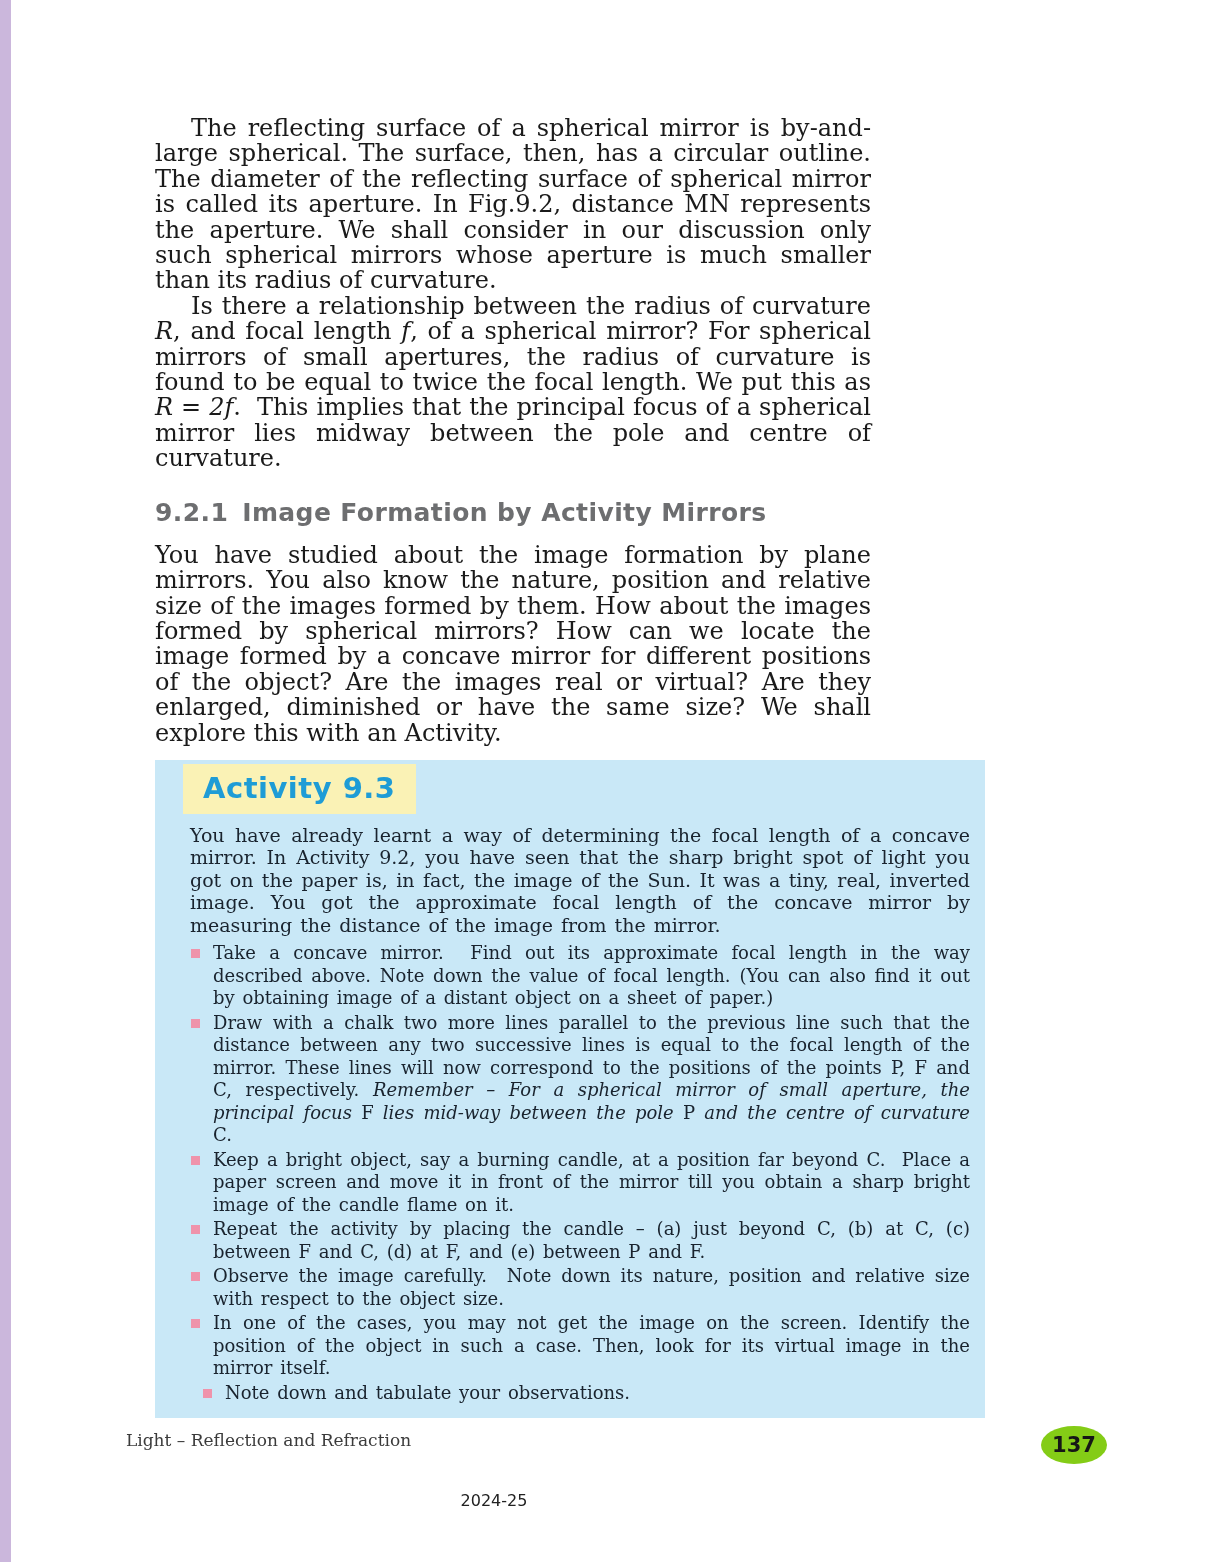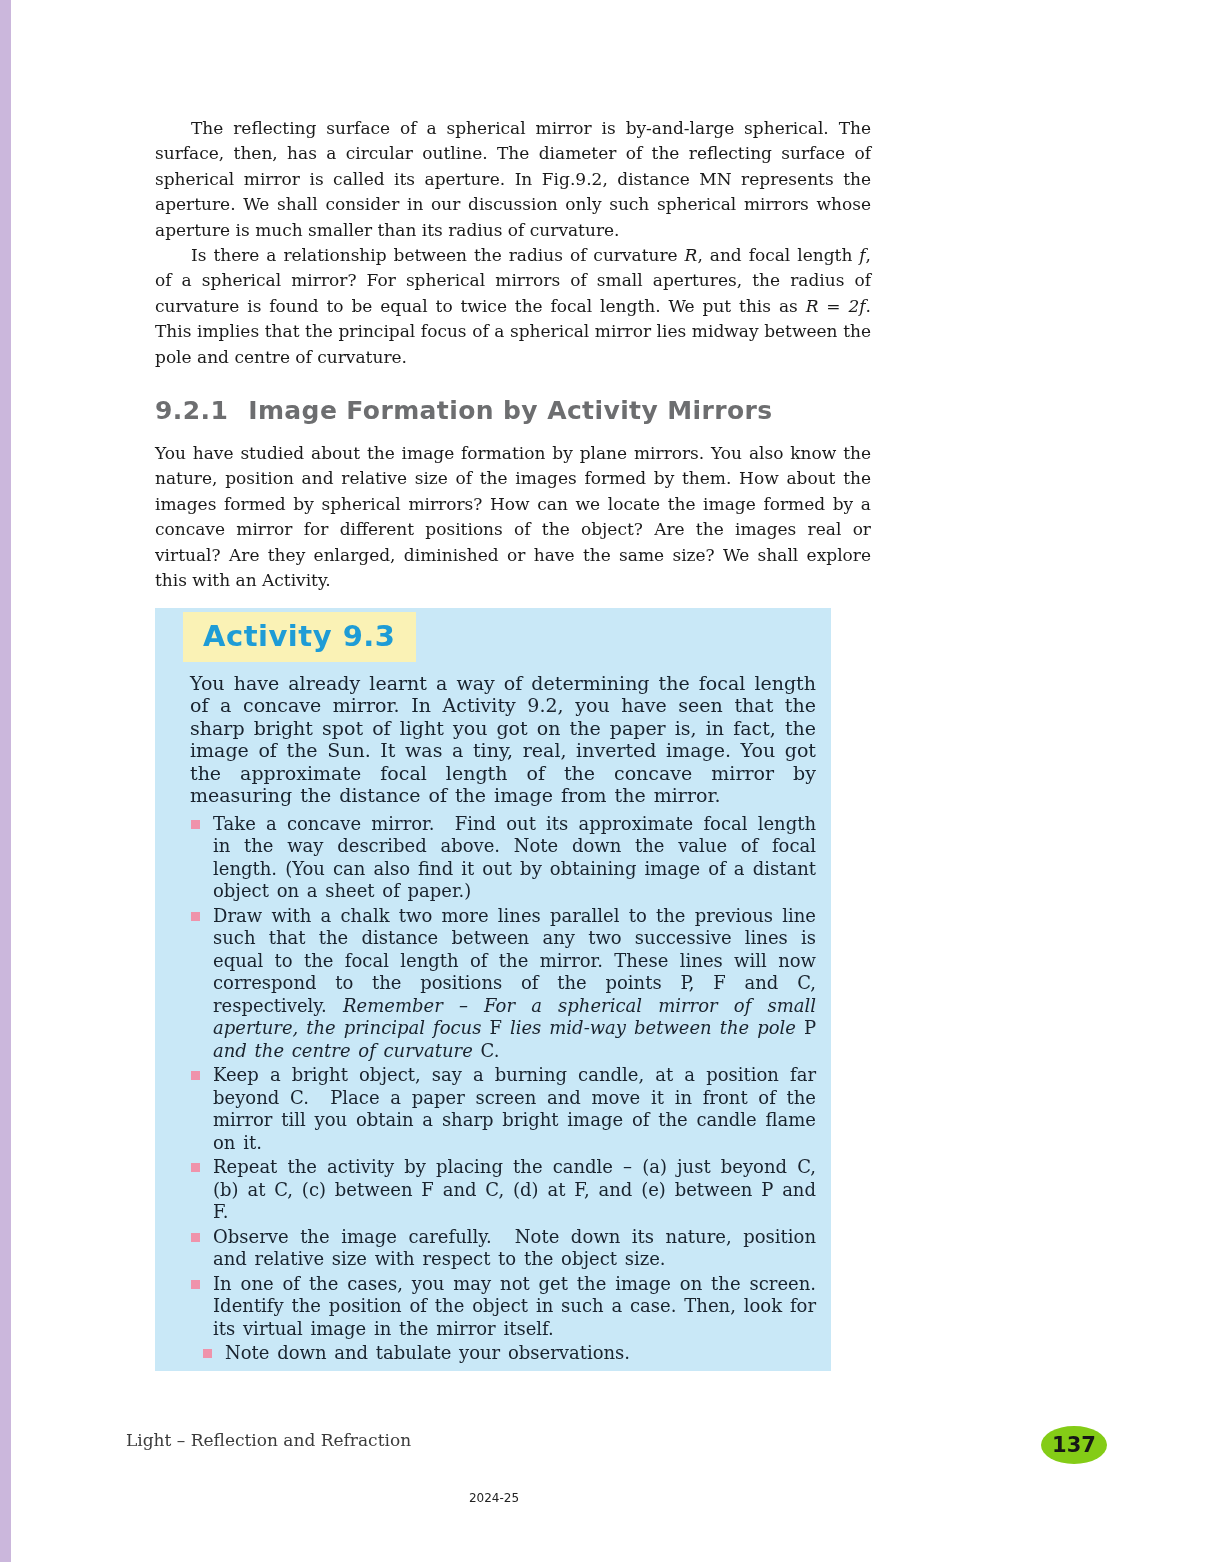--- a/index.html
+++ b/index.html
@@ -8,33 +8,33 @@
     font-family:"DejaVu Serif","Liberation Serif",serif;color:#1a1a1a;
     overflow:hidden;
   }
   .edge-strip{
     position:absolute;left:0;top:0;width:11px;height:1562px;background:#cbb7dc;
   }
   .content{
     position:absolute;left:155px;top:116px;width:716px;
   }
   p.body-para{
-    margin:0;font-size:17px;line-height:25.4px;text-align:justify;
+    margin:0;font-size:24px;line-height:25.4px;text-align:justify;
     color:#1a1a1a;white-space:pre-wrap;
   }
   p.indent-first{text-indent:36px;}
   .section-heading{
     margin:26px 0 16px 0;
     font-family:"DejaVu Sans","Liberation Sans",sans-serif;
     font-weight:bold;color:#6d6e70;font-size:25px;letter-spacing:0.4px;
   }
-  .section-heading .h-num{margin-right:20px;}
+  .section-heading .h-num{margin-right:14px;}
   .activity-box{
-    margin-top:14px;width:676px;background:#c9e8f7;box-sizing:border-box;
-    padding:0 15px 4px 35px;
+    margin-top:14px;width:830px;background:#c9e8f7;box-sizing:border-box;
+    padding:0 15px 12px 35px;
   }
   .activity-label{
     display:inline-block;position:relative;left:-7px;top:4px;
     background:#faf2b5;padding:7px 20px 9px 20px;
   }
   .activity-title{
     font-family:"DejaVu Sans","Liberation Sans",sans-serif;
     font-weight:bold;font-size:29px;color:#1e9cd6;letter-spacing:0.5px;
   }
   .activity-intro{
@@ -63,21 +63,21 @@
     position:absolute;left:1041px;top:1426px;width:66px;height:38px;
     background:#84cc16;border-radius:50%;
     display:flex;align-items:center;justify-content:center;
   }
   .page-oval span{
     font-family:"DejaVu Sans","Liberation Sans",sans-serif;
     font-weight:bold;font-size:21px;color:#161616;
   }
   .edition-year{
     position:absolute;left:0;top:1491px;width:988px;text-align:center;
-    font-family:"DejaVu Sans","Liberation Sans",sans-serif;font-size:12px;color:#222;
+    font-family:"DejaVu Sans","Liberation Sans",sans-serif;font-size:16px;color:#222;
   }
 </style>
 </head>
 <body>
 
 <div class="edge-strip"></div>
 
 <div class="content">
 
   <p class="body-para indent-first"><span>The reflecting surface of a spherical mirror is by-and-large spherical. The surface, then, has a circular outline. The diameter of the reflecting surface of spherical mirror is called its aperture. In Fig.9.2, distance MN represents the aperture. We shall consider in our discussion only such spherical mirrors whose aperture is much smaller than its radius of curvature.</span></p>

